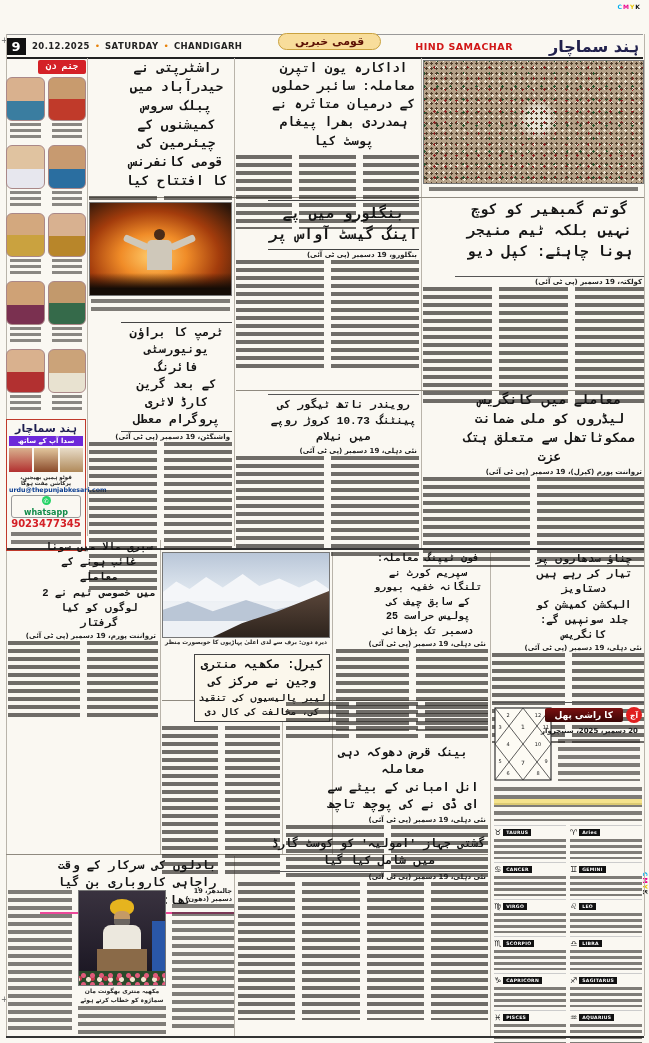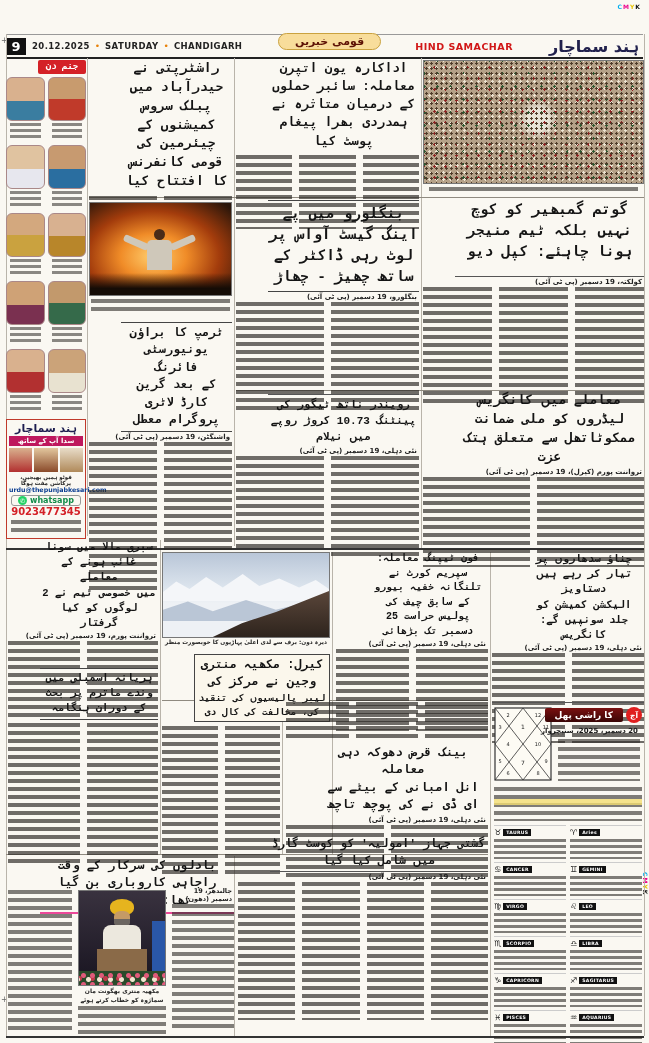--- a/index.html
+++ b/index.html
@@ -42,26 +42,26 @@
   .kid:nth-child(3) .ph{background:linear-gradient(#e0c3a0 55%,#e7e7ee 55%);}
   .kid:nth-child(4) .ph{background:linear-gradient(#c79a70 55%,#2a6ea0 55%);}
   .kid:nth-child(5) .ph{background:linear-gradient(#d3a87e 50%,#caa23f 50%);}
   .kid:nth-child(6) .ph{background:linear-gradient(#d8b190 52%,#b8862a 52%);}
   .kid:nth-child(7) .ph{background:linear-gradient(#cfa276 55%,#7a3050 55%);}
   .kid:nth-child(8) .ph{background:linear-gradient(#c2996c 50%,#356a4a 50%);}
   .kid:nth-child(9) .ph{background:linear-gradient(#d9b18e 52%,#b23030 52%);}
   .kid:nth-child(10) .ph{background:linear-gradient(#cba379 55%,#e8e2d0 55%);}
   #promo{margin-top:6px;border:1px solid #c0392b;padding:2px;text-align:center;}
   #promo .m{font-size:11px;font-weight:bold;color:#1c1c4e;direction:rtl;}
-  #promo .strip{background:#be185d;color:#fff;font-size:7px;font-weight:bold;direction:rtl;margin:1px 0;padding:1px 0;}
+  #promo .strip{background:#6d28d9;color:#fff;font-size:7px;font-weight:bold;direction:rtl;margin:1px 0;padding:1px 0;}
   #promo .pics{display:flex;gap:2px;margin:2px 0;}
   #promo .pics div{flex:1;height:24px;}
   #promo .note{font-size:5.5px;font-weight:bold;direction:rtl;color:#222;}
   #promo .em{font-size:6.3px;font-weight:bold;color:#0a3d91;}
-  #promo .wa{display:flex;align-items:center;justify-content:center;gap:3px;border:1px solid #999;border-radius:3px;margin:2px 2px 0;}
+  #promo .wa{display:flex;align-items:center;justify-content:center;gap:3px;border:1px solid #999;border-radius:3px;margin:2px 2px 0;flex-direction:column;}
   #wa-ic{width:9px;height:9px;border-radius:50%;background:#25d366;color:#fff;font-size:6px;line-height:9px;}
   #promo .wal{font-size:8px;font-weight:bold;color:#128c4a;}
   #promo .wn{font-size:10px;font-weight:bold;color:#d42127;}
   
   .photo{border:1px solid #777;}
   .cap{direction:rtl;font-size:5.8px;font-weight:bold;color:#222;text-align:center;line-height:1.5;}
   #ph-crowd{background-color:#b5a188;background-image:
      radial-gradient(#4d3a28 1px,transparent 1.2px),
      radial-gradient(#ece4d2 1px,transparent 1.2px),
      radial-gradient(#8f2323 1px,transparent 1.2px),
@@ -263,21 +263,20 @@
     <div class="dl">واشنگٹن، 19 دسمبر (پی ٹی آئی)</div>
     <div class="body" style="height:150px;">
         <div class="c"></div>
         <div class="c"></div>
       </div>
   </div>
 
   <div class="abs" style="left:236px;top:200px;width:183px;height:188px;">
     <div class="hl u ruled" style="font-size:14.5px;padding:3px 0;">
       <div>بنگلورو میں پے اینگ گیسٹ آواس پر</div>
-        <div>لوٹ رہی ڈاکٹر کے ساتھ چھیڑ - چھاڑ</div>
     </div>
     <div class="dl">بنگلورو، 19 دسمبر (پی ٹی آئی)</div>
     <div class="body" style="height:110px;">
         <div class="c"></div>
         <div class="c"></div>
       </div>
   </div>
 
   <div class="abs" style="left:423px;top:200px;width:221px;height:188px;">
     <div class="hl u" style="font-size:14.5px;border-bottom:1px solid #555;padding-bottom:13px;">گوتم گمبھیر کو کوچ نہیں بلکہ ٹیم منیجر ہونا چاہئے: کپل دیو</div>
@@ -315,27 +314,20 @@
       <div>سبری مالا میں سونا غائب ہونے کے معاملے</div>
         <div>میں خصوصی ٹیم نے 2 لوگوں کو کیا گرفتار</div>
     </div>
     <div class="dl">ترواننت پورم، 19 دسمبر (پی ٹی آئی)</div>
     <div class="body" style="height:78px;">
         <div class="c"></div>
         <div class="c"></div>
       </div>
   </div>
 
-  <div class="abs" style="left:8px;top:668px;width:150px;height:184px;">
-    <div class="hl u ruled" style="font-size:10.5px;padding:2px 0;">ہریانہ اسمبلی میں وندے ماترم پر بحث کے دوران ہنگامہ</div>
-    <div class="body" style="height:142px;margin-top:3px;">
-        <div class="c"></div>
-        <div class="c"></div>
-      </div>
-  </div>
 
   <div class="abs" style="left:162px;top:552px;width:168px;height:100px;">
     <div id="ph-mtn" class="photo" style="width:166px;height:84px;">
       <div class="peaks"></div>
       <div class="mid"></div>
       <div class="fg"></div>
     </div>
     <div class="cap">دیرہ دون: برف سے لدی اعلیٰ پہاڑیوں کا خوبصورت منظر</div>
   </div>
 

